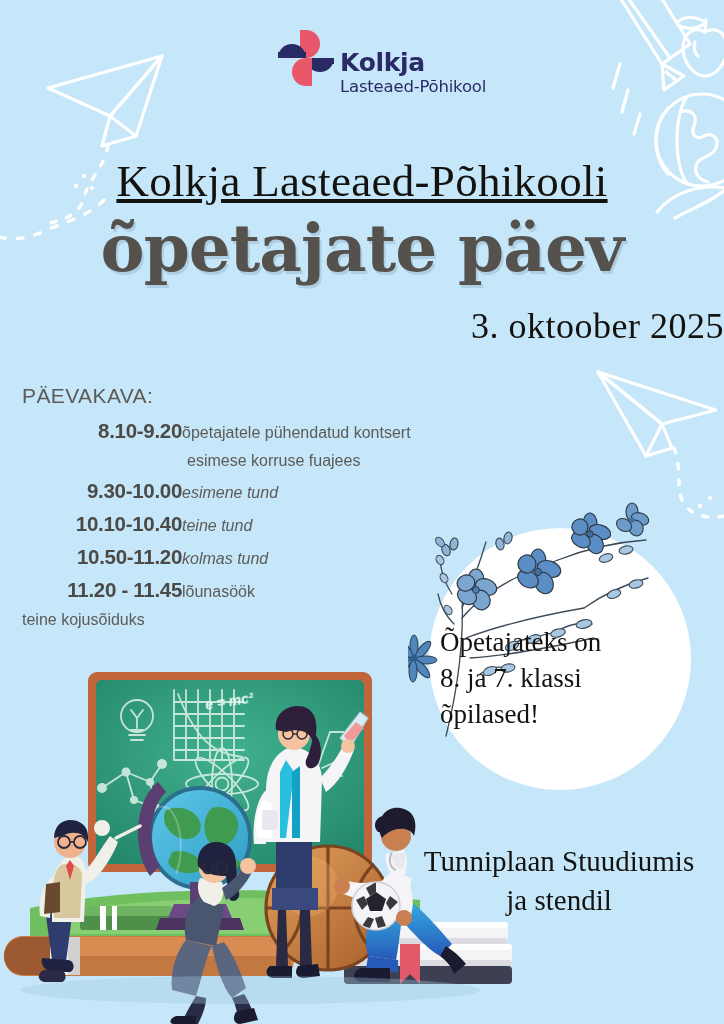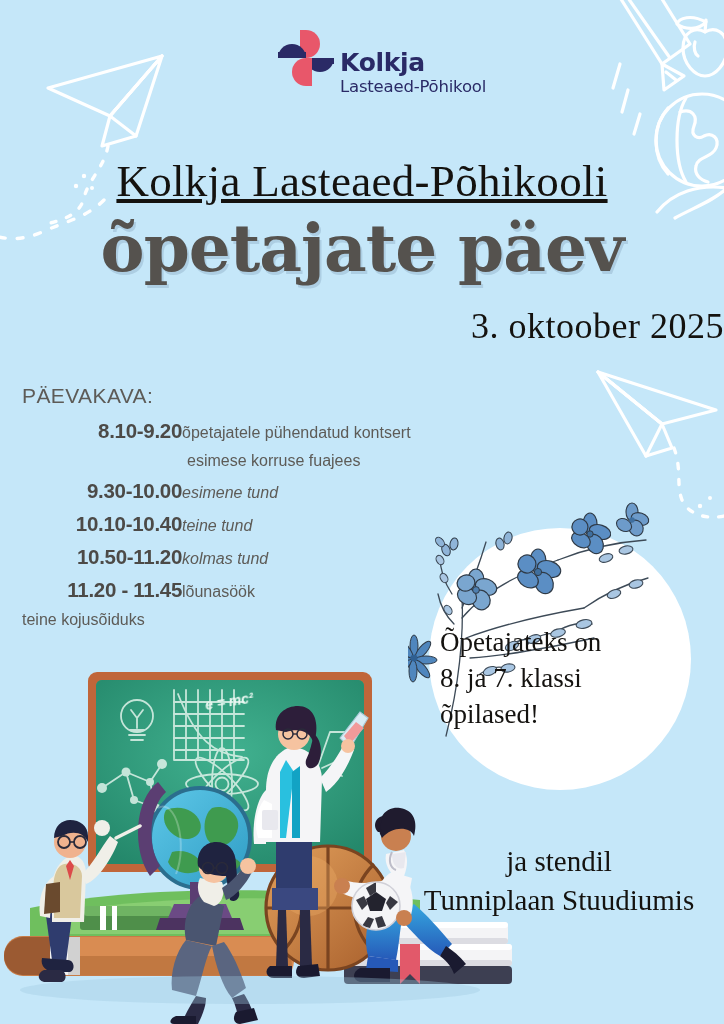--- a/index.html
+++ b/index.html
@@ -546,17 +546,17 @@
         <circle cx="376" cy="246" r="24" fill="none" stroke="#d0d0d8" stroke-width="1.6"></circle>
         <circle cx="342" cy="226" r="8" fill="#c98050"></circle>
         <circle cx="404" cy="258" r="8" fill="#c98050"></circle>
       </g>
 
       <ellipse cx="250" cy="330" rx="230" ry="14" fill="#9fc9e0" opacity="0.35"></ellipse>
     </svg>
   </div>
 
   <div class="bottom-note">
+    <div>Tunniplaan Stuudiumis</div>
     <div>ja stendil</div>
-    <div>Tunniplaan Stuudiumis</div>
   </div>
 
 </div>
 
 </body></html>

